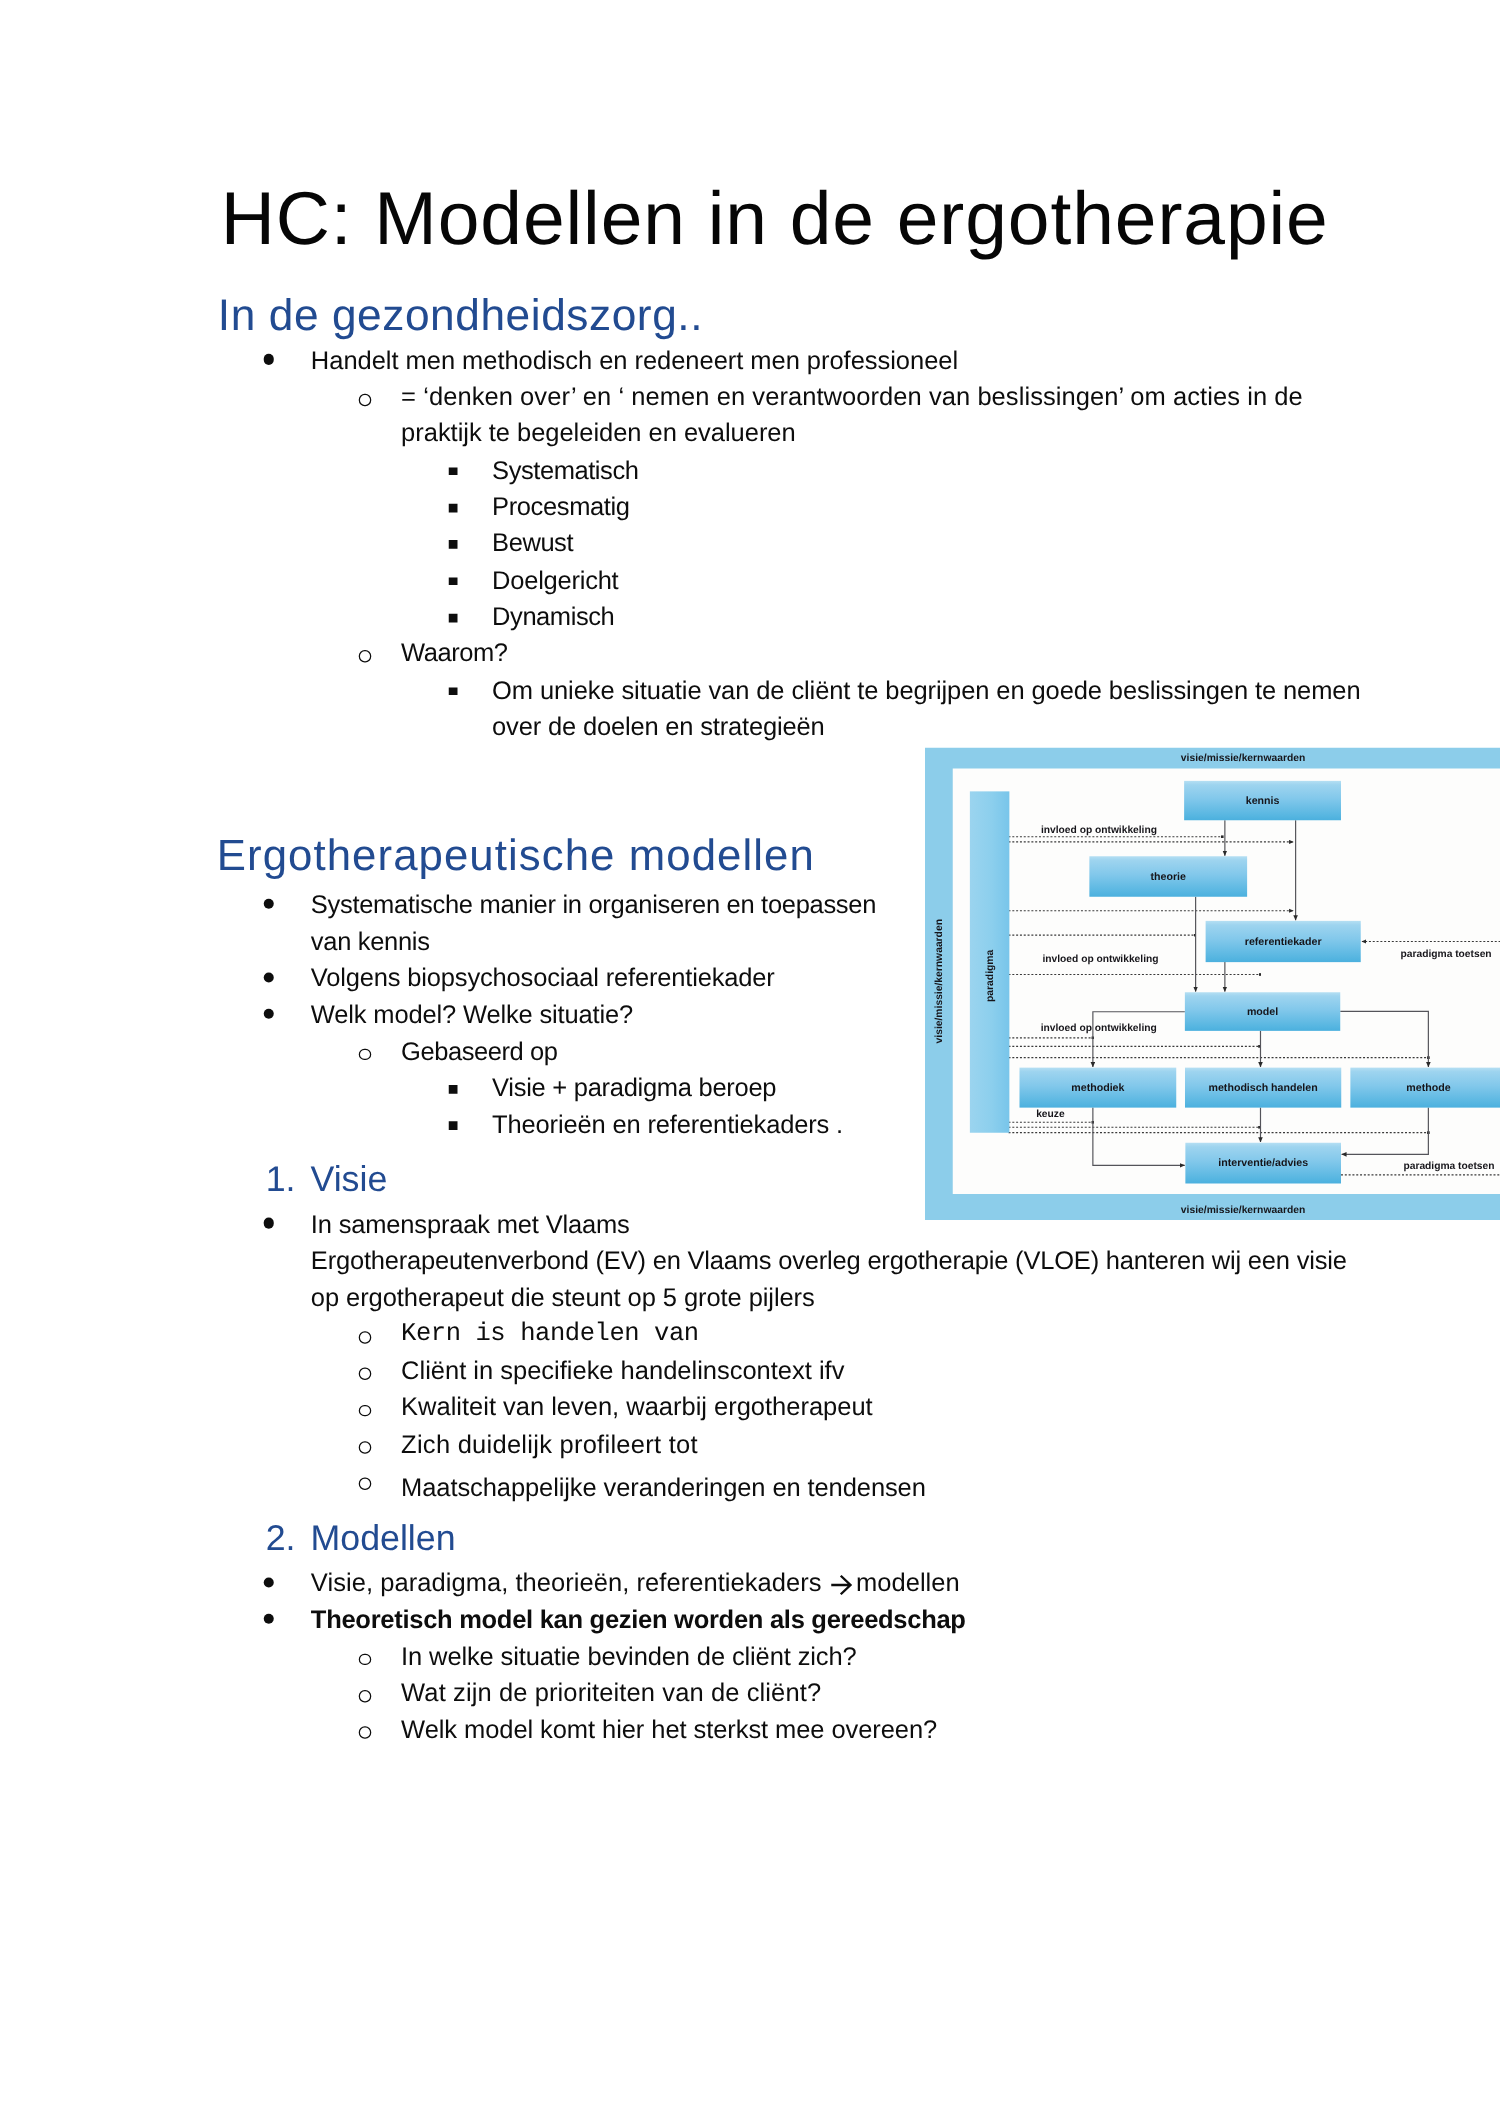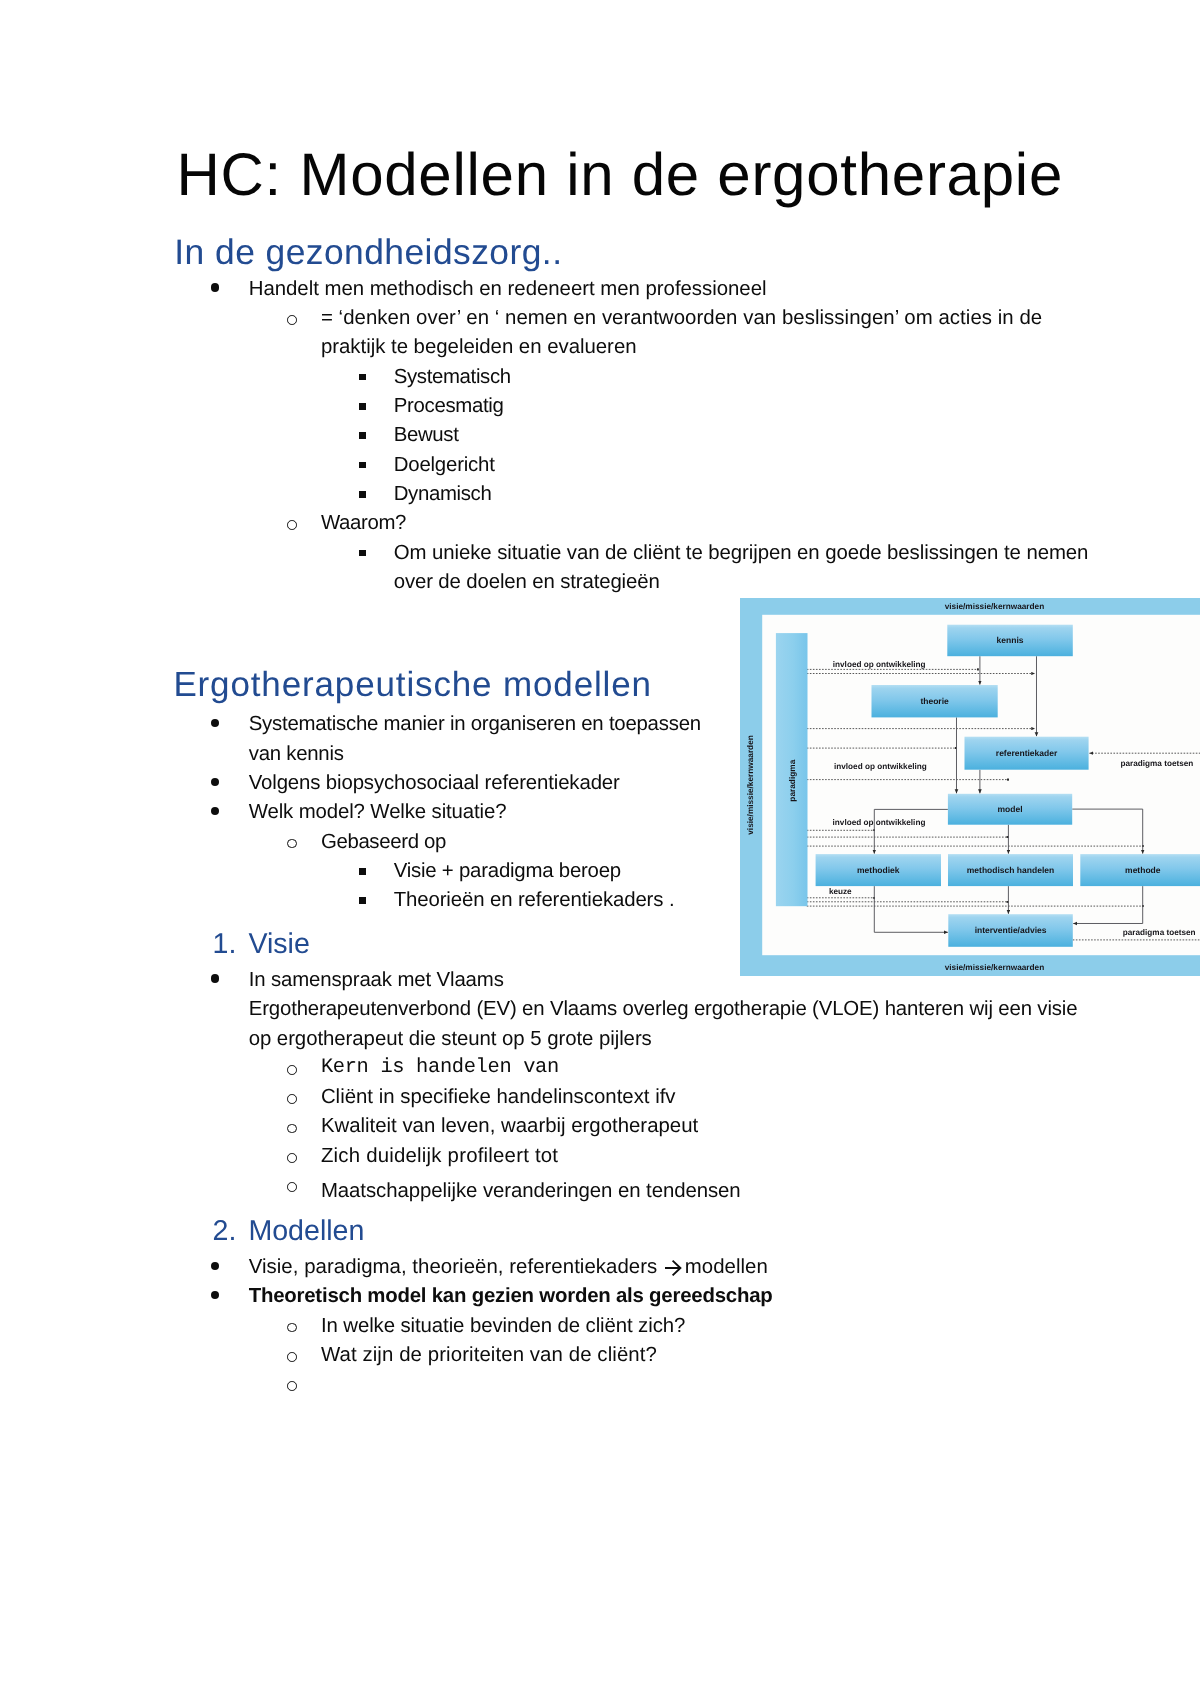--- a/index.html
+++ b/index.html
@@ -94,20 +94,21 @@
         <path d="M1 9 H15.2 M8.6 1.6 L16.4 9 L8.6 16.4" fill="none" stroke="currentColor" stroke-width="1.9" stroke-linecap="butt" stroke-linejoin="miter"></path>
       </svg></span>
 <div class="li" style="left:652.72px;top:1257.06px;letter-spacing:0.046px;"> modellen</div>
 <span class="mk" style="left:178.60px;top:1290.82px;width:8.6px;height:8.6px;border-radius:50%;background:#0d0d0d;"></span>
 <div class="li" style="left:216.70px;top:1286.38px;letter-spacing:-0.216px;font-weight:bold;">Theoretisch model kan gezien worden als gereedschap</div>
 <span class="mk" style="left:255.20px;top:1322.84px;width:9.6px;height:9.6px;border:1.55px solid #0d0d0d;border-radius:50%;box-sizing:border-box;"></span>
 <div class="li" style="left:288.90px;top:1315.70px;letter-spacing:-0.096px;">In welke situatie bevinden de cliënt zich?</div>
 <span class="mk" style="left:255.20px;top:1352.16px;width:9.6px;height:9.6px;border:1.55px solid #0d0d0d;border-radius:50%;box-sizing:border-box;"></span>
 <div class="li" style="left:288.90px;top:1345.02px;letter-spacing:0.092px;">Wat zijn de prioriteiten van de cliënt?</div>
 <span class="mk" style="left:255.20px;top:1381.48px;width:9.6px;height:9.6px;border:1.55px solid #0d0d0d;border-radius:50%;box-sizing:border-box;"></span>
+<div class="li" style="left:288.90px;top:1374.34px;letter-spacing:-0.057px;">Welk model komt hier het sterkst mee overeen?</div>
 <div class="diagram">
 <svg class="diagram-svg" viewBox="0 0 496.4 378.8" xmlns="http://www.w3.org/2000/svg">
 <defs>
           <linearGradient id="bxg" x1="0" y1="0" x2="0" y2="1">
             <stop offset="0" stop-color="#b5dff3"></stop>
             <stop offset="0.10" stop-color="#9ed4ef"></stop>
             <stop offset="0.45" stop-color="#82c8eb"></stop>
             <stop offset="0.88" stop-color="#57b6e1"></stop>
             <stop offset="1" stop-color="#4bb0de"></stop>
           </linearGradient>

